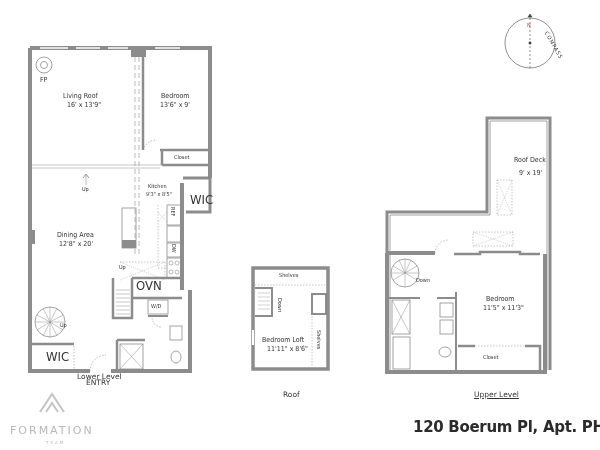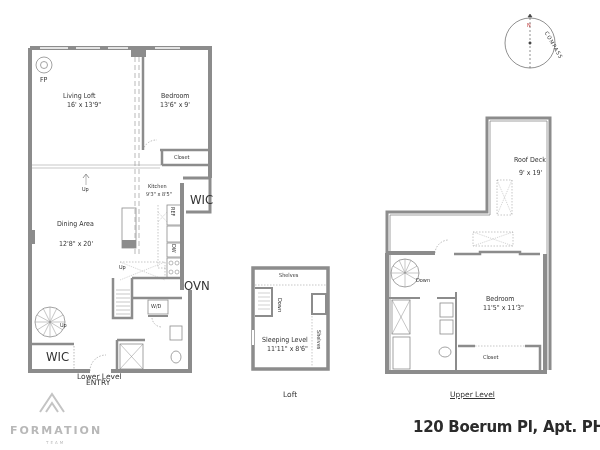--- a/index.html
+++ b/index.html
@@ -3,21 +3,21 @@
 <meta charset="utf-8">
 <style>
   html, body { margin:0; padding:0; }
   body { width:600px; height:450px; background:#ffffff; position:relative; overflow:hidden; font-family:"Liberation Sans", sans-serif; color:#333; }
   svg.plan { position:absolute; left:0; top:0; }
   .lbl { position:absolute; font-family:"DejaVu Sans Condensed","DejaVu Sans", sans-serif; font-size:7px; color:#333; text-align:center; line-height:9px; white-space:nowrap; }
   .lbl.sm { font-size:5.5px; line-height:7px; }
   .lbl.md { font-size:13px; }
   .caption { position:absolute; font-family:"DejaVu Sans", sans-serif; font-size:7.5px; color:#333; text-align:right; white-space:nowrap; }
   .title { position:absolute; left:413px; top:418px; font-family:"DejaVu Sans", sans-serif; font-weight:bold; font-size:15px; color:#2b2b2b; letter-spacing:-0.3px; white-space:nowrap; }
-  .brand { position:absolute; left:10px; top:424px; font-family:"DejaVu Sans", sans-serif; font-size:11px; letter-spacing:2px; color:#b8b8b8; font-weight:bold; }
+  .brand { position:absolute; left:10px; top:424px; font-family:"DejaVu Sans", sans-serif; font-size:11px; letter-spacing:2px; color:#b8b8b8; font-weight:normal; }
   .brand-sub { position:absolute; left:46px; top:440px; font-size:4px; letter-spacing:2px; color:#bbb; font-family:"DejaVu Sans", sans-serif; }
   .vert { writing-mode:vertical-rl; }
 </style>
 </head>
 <body>
 
 <svg class="plan" width="600" height="450" viewBox="0 0 600 450">
 
   <g fill="none" stroke="#8c8c8c">
 
@@ -141,54 +141,54 @@
     <path d="M528,17 L530,14 L532,17 Z" fill="#444"></path>
   </g>
 
   <g fill="none" stroke="#c4c4c4" stroke-width="2">
     <path d="M40,412 L52,394 L64,412"></path>
     <path d="M46,412 L52,403 L58,412"></path>
   </g>
 </svg>
 
 <div class="lbl" style="left:40px;top:76px;">FP</div>
-<div class="lbl" style="left:63px;top:92px;">Living Loft</div>
+<div class="lbl" style="left:63px;top:92px;">Living Roof</div>
 <div class="lbl" style="left:67px;top:101px;">16' x 13'9"</div>
 <div class="lbl" style="left:161px;top:92px;">Bedroom</div>
 <div class="lbl" style="left:160px;top:101px;">13'6" x 9'</div>
 <div class="lbl sm" style="left:174px;top:154px;">Closet</div>
 <div class="lbl sm" style="left:82px;top:186px;">Up</div>
 <div class="lbl sm" style="left:148px;top:183px;">Kitchen</div>
 <div class="lbl sm" style="left:146px;top:191px;">9'3" x 8'5"</div>
 <div class="lbl md" style="left:190px;top:195px;">WIC</div>
 <div class="lbl sm vert" style="left:169px;top:207px;">REF</div>
 <div class="lbl sm vert" style="left:170px;top:244px;">DW</div>
-<div class="lbl" style="left:57px;top:220px;text-align:center;">Dining Area</div>
+<div class="lbl" style="left:57px;top:231px;text-align:center;">Dining Area</div>
 <div class="lbl" style="left:59px;top:240px;">12'8" x 20'</div>
 <div class="lbl sm" style="left:119px;top:264px;">Up</div>
-<div class="lbl md" style="left:136px;top:281px;margin-left:48px;">OVN</div>
+<div class="lbl md" style="left:136px;top:281px;">OVN</div>
 <div class="lbl sm" style="left:151px;top:303px;">W/D</div>
 <div class="lbl sm" style="left:60px;top:322px;">Up</div>
 <div class="lbl md" style="left:46px;top:352px;">WIC</div>
 <div class="caption" style="left:86px;top:378px;">ENTRY</div>
 <div class="caption" style="left:77px;top:372px;">Lower Level</div>
 
 <div class="lbl sm" style="left:279px;top:272px;">Shelves</div>
 <div class="lbl sm vert" style="left:276px;top:298px;">Down</div>
-<div class="lbl" style="left:262px;top:336px;">Sleeping Level</div>
+<div class="lbl" style="left:262px;top:336px;">Bedroom Loft</div>
 <div class="lbl" style="left:267px;top:345px;">11'11" x 8'6"</div>
 <div class="lbl sm vert" style="left:315px;top:330px;">Shelves</div>
-<div class="caption" style="left:283px;top:390px;">Loft</div>
+<div class="caption" style="left:283px;top:390px;">Roof</div>
 
 <div class="lbl" style="left:514px;top:156px;">Roof Deck</div>
 <div class="lbl" style="left:519px;top:169px;">9' x 19'</div>
 <div class="lbl sm" style="left:416px;top:277px;">Down</div>
 <div class="lbl" style="left:486px;top:295px;">Bedroom</div>
 <div class="lbl" style="left:483px;top:304px;">11'5" x 11'3"</div>
 <div class="lbl sm" style="left:483px;top:354px;">Closet</div>
-<div class="caption" style="left:450px;top:390px;text-decoration:underline;">Upper Level</div>
+<div class="caption" style="left:474px;top:390px;text-decoration:underline;">Upper Level</div>
 
 <div class="lbl sm" style="left:527px;top:22px;color:#c04040;">N</div>
 <div class="lbl sm" style="left:538px;top:42px;transform:rotate(60deg);letter-spacing:1px;">COMPASS</div>
 
 <div class="brand">FORMATION</div>
 <div class="brand-sub">TEAM</div>
 <div class="title">120 Boerum Pl, Apt. PHE</div>
 
 </body></html>

